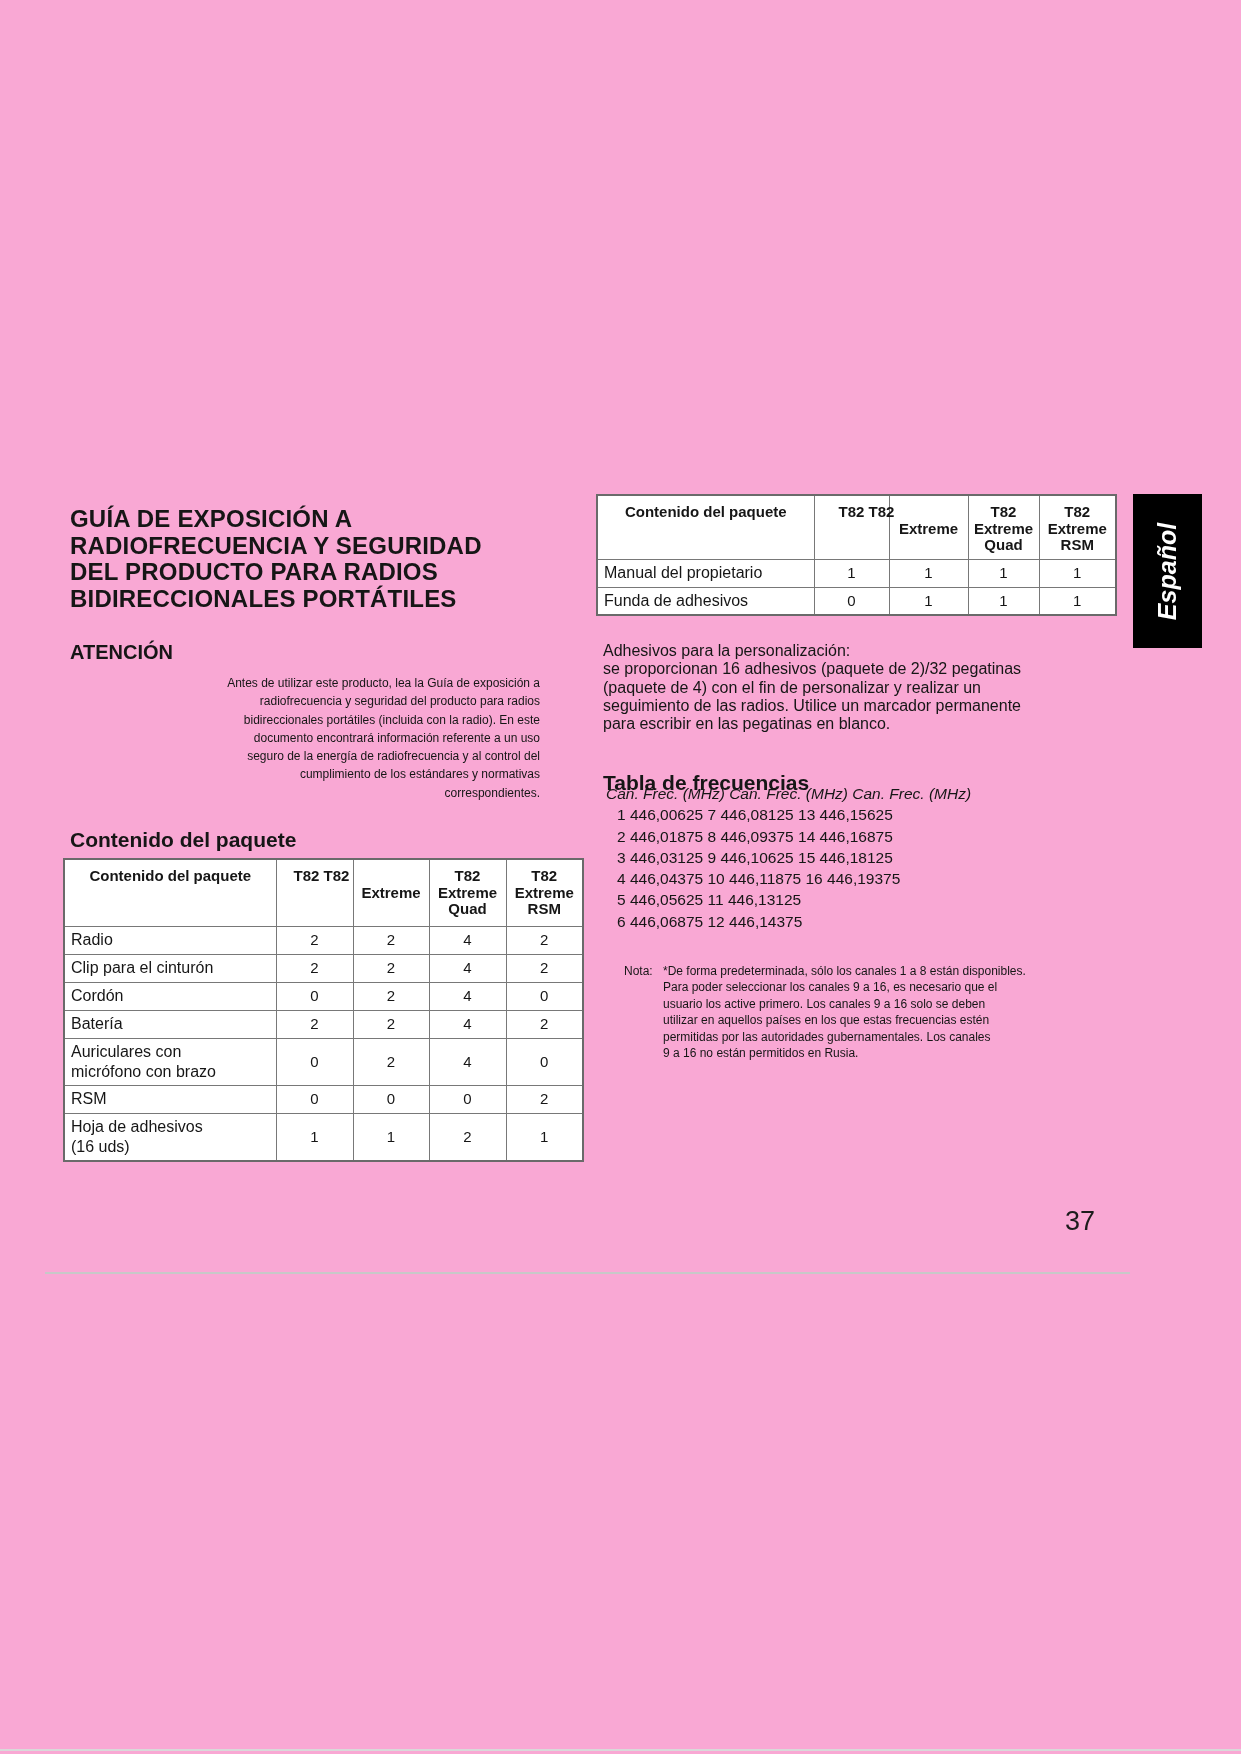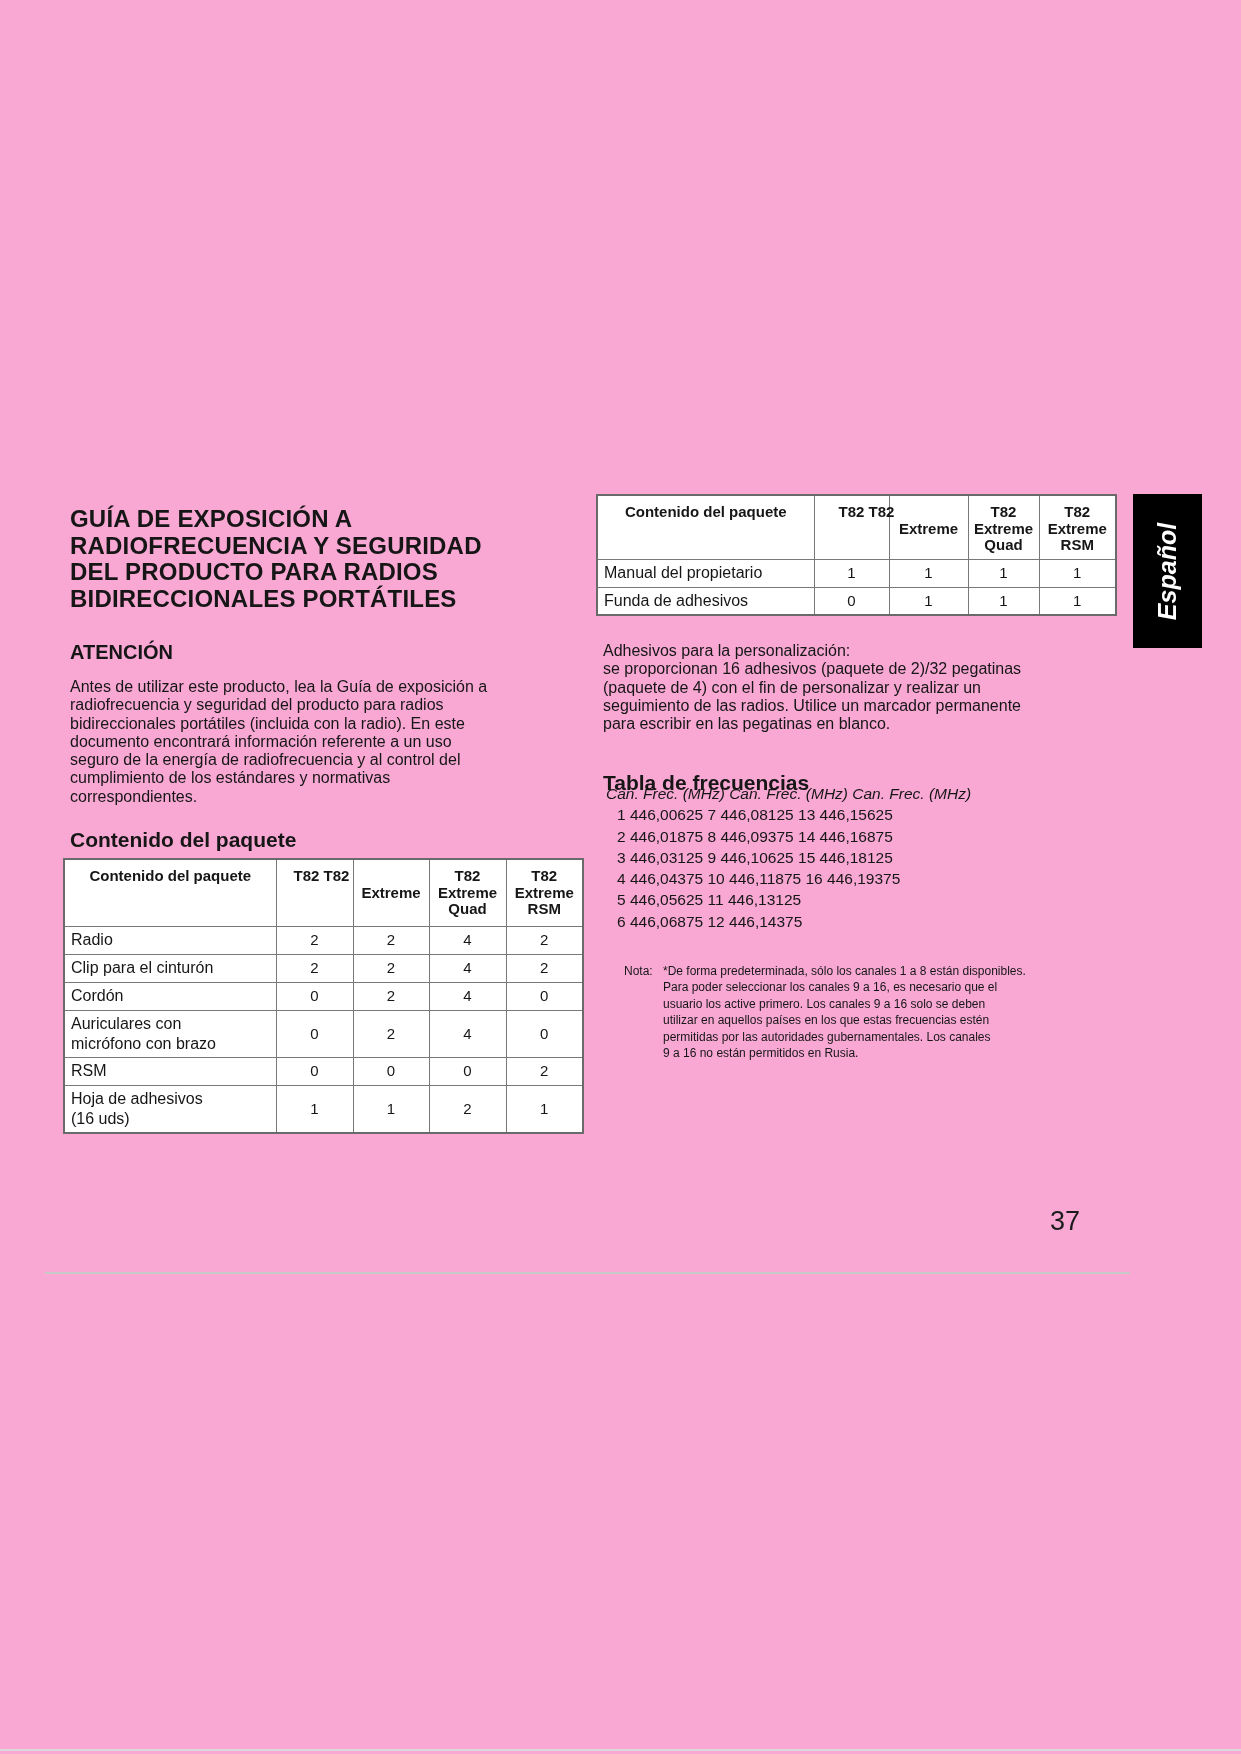--- a/index.html
+++ b/index.html
@@ -19,21 +19,21 @@
     left:70px;top:490px;width:430px;
     font-size:24px;font-weight:bold;line-height:26.5px;
     letter-spacing:0.2px;
   }
   .attn-heading{
     left:70px;top:624px;
     font-size:20px;font-weight:bold;
   }
   .attn-body{
     left:70px;top:662px;width:470px;
-    font-size:16px;line-height:18.3px;
+    font-size:12px;line-height:18.3px;text-align:right;
   }
   .pkg-heading{
     left:70px;top:807px;
     font-size:21px;font-weight:bold;
   }
 
   
   table.pkg{
     border-collapse:collapse;
     table-layout:fixed;
@@ -88,21 +88,21 @@
     left:624px;top:963px;width:480px;
     font-size:12px;line-height:16.4px;
     display:flex;
   }
   .note-label{flex:0 0 39px;}
   .note-body{flex:1;white-space:pre-line;}
 
   
   .page-number{
     left:1050px;top:1206px;width:60px;
-    font-size:27px;color:#1c1c1c;text-align:left;
+    font-size:27px;color:#1c1c1c;text-align:center;
   }
   .rule-mid{
     left:45px;top:1272px;width:1085px;height:2px;
     background:#c8c8c8;
   }
   .rule-bottom{
     left:0;top:1749px;width:1241px;height:2px;
     background:#d9d9d9;
   }
   .lang-tab{
@@ -181,20 +181,27 @@
   </tr>
 
   <tr>
     <td class="lbl">Cordón</td>
     <td class="num">0</td>
     <td class="num">2</td>
     <td class="num">4</td>
     <td class="num">0</td>
   </tr>
 
+  <tr>
+    <td class="lbl">Batería</td>
+    <td class="num">2</td>
+    <td class="num">2</td>
+    <td class="num">4</td>
+    <td class="num">2</td>
+  </tr>
 
 
   <tr>
     <td class="lbl">Auriculares con
 micrófono con brazo</td>
     <td class="num">0</td>
     <td class="num">2</td>
     <td class="num">4</td>
     <td class="num">0</td>
   </tr>

